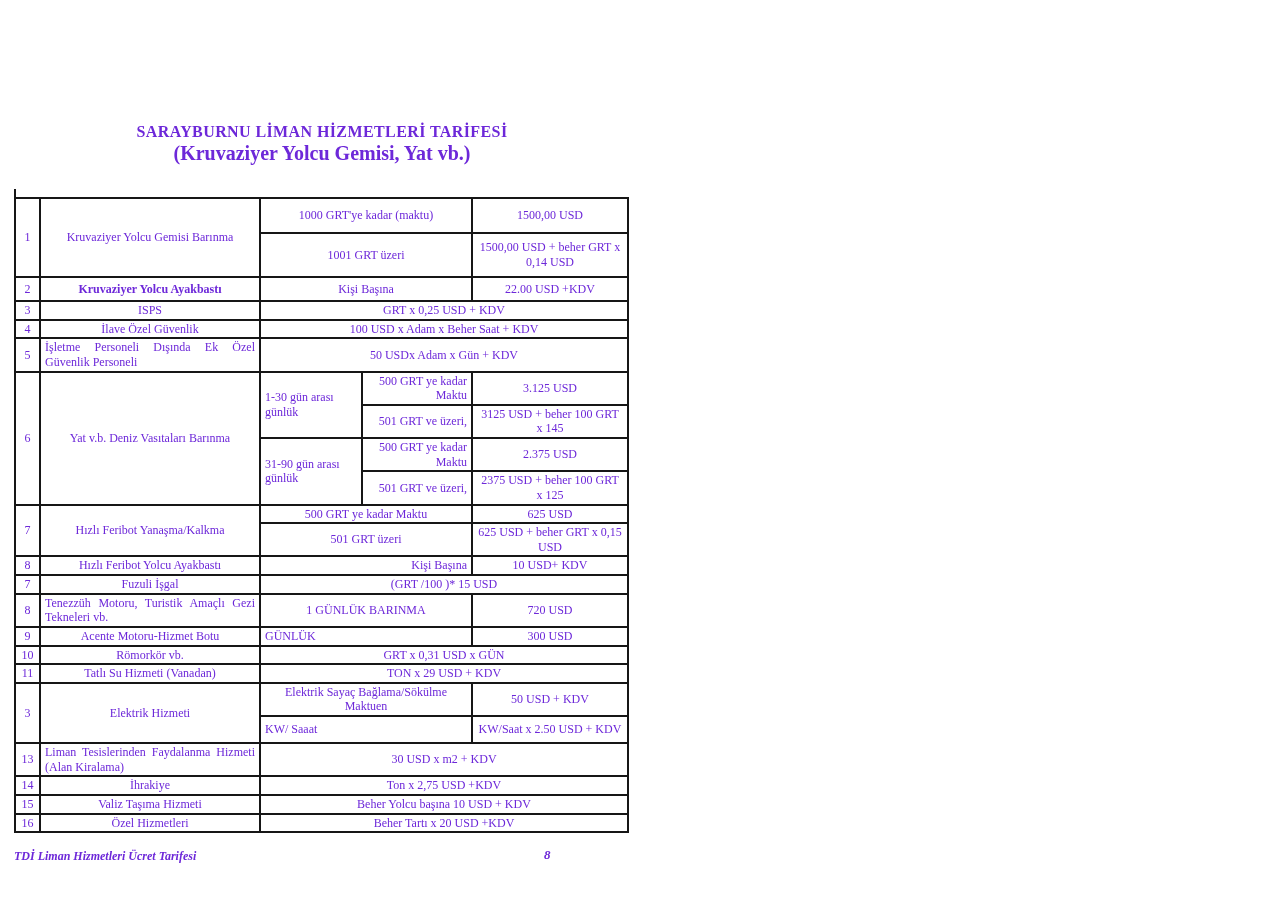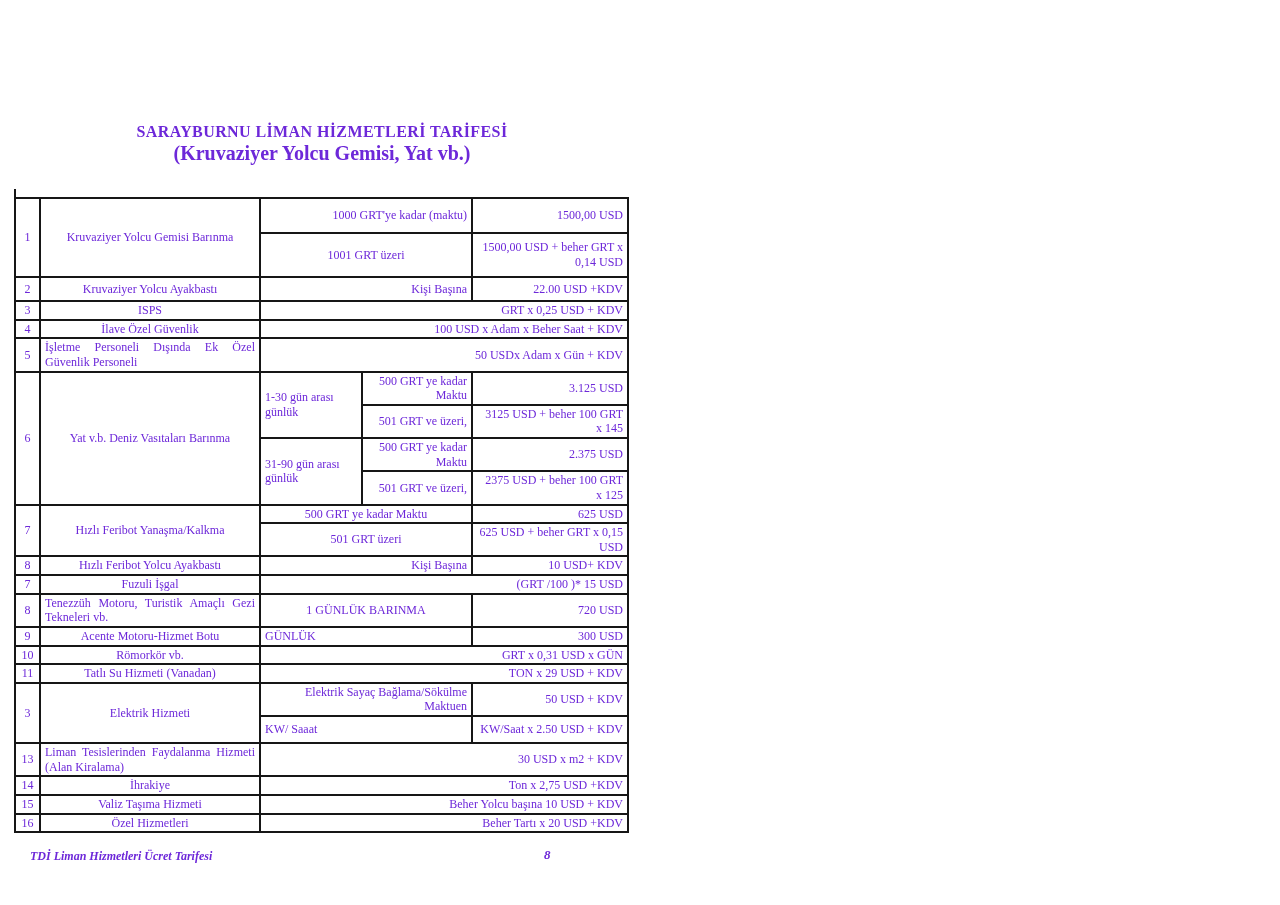--- a/index.html
+++ b/index.html
@@ -13,32 +13,32 @@
   #title-line1 { font-size:16px; font-weight:bold; letter-spacing:0.4px; line-height:1.2; }
   #title-line2 { font-size:20px; font-weight:bold; line-height:1.25; }
 
   
   #tariff { position:absolute; left:14px; top:197px; width:613px;
     border-collapse:collapse; table-layout:fixed; font-size:12px; line-height:1.22; }
   #tariff td { border:2px solid #161616; padding:1px 4px; overflow:hidden; vertical-align:middle; }
   td.num   { text-align:center; vertical-align:middle; padding:1px 2px; }
   td.desc  { text-align:center; vertical-align:middle; }
   td.j     { text-align:justify; }
-  td.vb    { vertical-align:bottom; }
-  td.tl    { vertical-align:top; text-align:right; }
+  td.vb    { vertical-align:bottom;font-weight:bold; }
+  td.tl    { vertical-align:top; text-align:center; }
   td.ml    { vertical-align:middle; text-align:center; }
   td.rb    { vertical-align:bottom; text-align:right; }
   td.cb    { vertical-align:bottom; text-align:center; }
   td.cm    { vertical-align:middle; text-align:left; }
-  td.price { vertical-align:bottom; text-align:right; padding-right:3px; padding-bottom:2px; }
+  td.price { vertical-align:bottom; text-align:center; padding-right:3px; padding-bottom:2px; }
   td.no-top { border-top:none; }
   #left-border-artifact { position:absolute; left:14px; top:189px; width:2px; height:9px; background:#161616; }
 
   
-  #footer-left { position:absolute; left:30px; top:849px; font-size:12px; font-weight:bold; font-style:italic; }
+  #footer-left { position:absolute; left:14px; top:849px; font-size:12px; font-weight:bold; font-style:italic; }
   #page-number { position:absolute; left:544px; top:847px; font-size:13px; font-weight:bold; font-style:italic; }
 </style>
 </head>
 <body>
 
 <div id="page">
 
   <div id="title-block">
     <div id="title-line1">SARAYBURNU LİMAN HİZMETLERİ TARİFESİ</div>
     <div id="title-line2">(Kruvaziyer Yolcu Gemisi, Yat vb.)</div>

